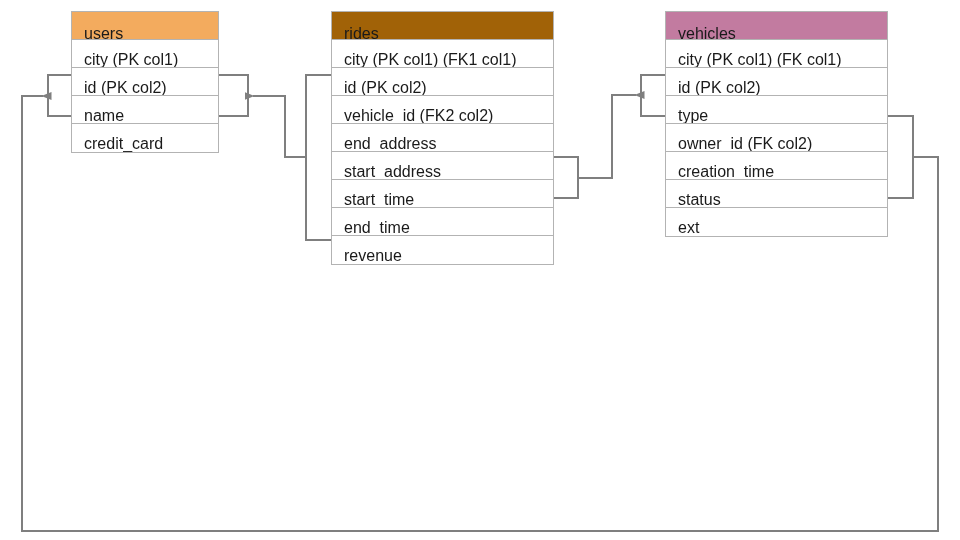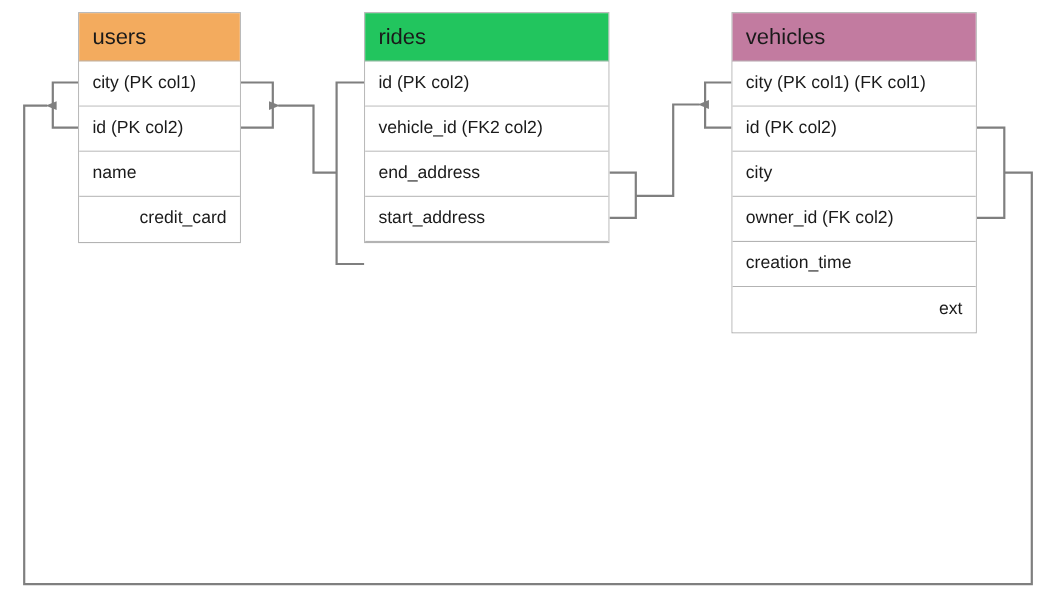--- a/index.html
+++ b/index.html
@@ -16,44 +16,43 @@
     overflow: hidden;
   }
   .er-table {
     position: absolute;
     box-sizing: border-box;
     border: 1px solid #b3b3b3;
     background: #ffffff;
   }
   .er-header {
     box-sizing: border-box;
-    height: 44px;
+    height: 28px;
     line-height: 44px;
     padding: 0 12px;
-    font-size: 20px;
+    font-size: 16px;
     color: #1a1a1a;
     border-bottom: 1px solid #b3b3b3;
     white-space: nowrap;
     overflow: hidden;
   }
   .er-row {
     box-sizing: border-box;
-    height: 41px;
+    height: 28px;
     line-height: 40px;
     padding: 0 12px;
     font-size: 16px;
     color: #1a1a1a;
     border-bottom: 1px solid #b3b3b3;
     background: #ffffff;
     white-space: nowrap;
     overflow: hidden;
   }
   .er-row.last {
     border-bottom: none;
-    text-align: right;
   }
   #wires {
     position: absolute;
     left: 0;
     top: 0;
     width: 960px;
     height: 540px;
     pointer-events: none;
   }
 </style>
@@ -108,30 +107,35 @@
 
   <div class="er-table" style="left:71px; top:11px; width:148px;">
     <div class="er-header" style="background:#f3ab5e;">users</div>
     <div class="er-row">city (PK col1)</div>
     <div class="er-row">id (PK col2)</div>
     <div class="er-row">name</div>
     <div class="er-row last">credit_card</div>
   </div>
 
   <div class="er-table" style="left:331px; top:11px; width:223px;">
-    <div class="er-header" style="background:#22c55e;">rides</div>
+    <div class="er-header" style="background:#a16207;">rides</div>
+    <div class="er-row">city (PK col1) (FK1 col1)</div>
     <div class="er-row">id (PK col2)</div>
     <div class="er-row">vehicle_id (FK2 col2)</div>
     <div class="er-row">end_address</div>
     <div class="er-row">start_address</div>
+    <div class="er-row">start_time</div>
+    <div class="er-row">end_time</div>
+    <div class="er-row last">revenue</div>
   </div>
 
   <div class="er-table" style="left:665px; top:11px; width:223px;">
     <div class="er-header" style="background:#c27ba0;">vehicles</div>
     <div class="er-row">city (PK col1) (FK col1)</div>
     <div class="er-row">id (PK col2)</div>
-    <div class="er-row">city</div>
+    <div class="er-row">type</div>
     <div class="er-row">owner_id (FK col2)</div>
     <div class="er-row">creation_time</div>
+    <div class="er-row">status</div>
     <div class="er-row last">ext</div>
   </div>
 
 </div>
 
 </body></html>

